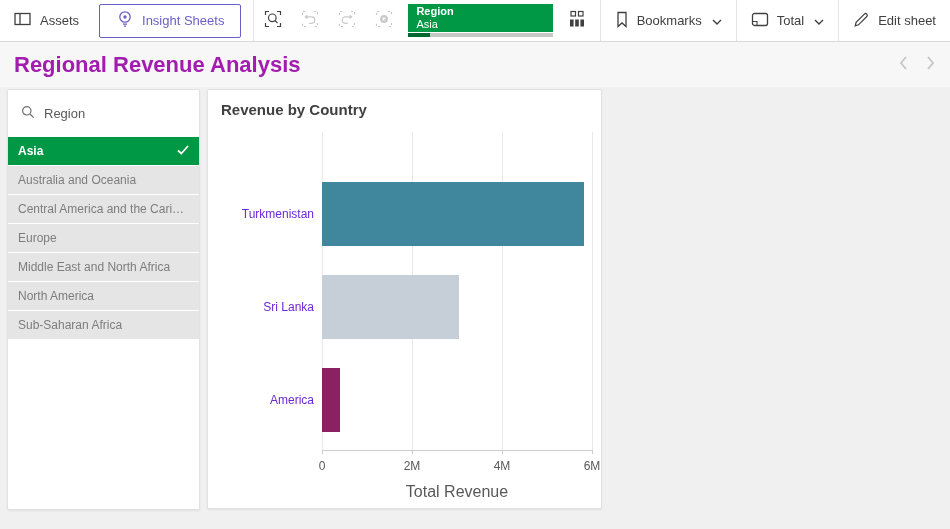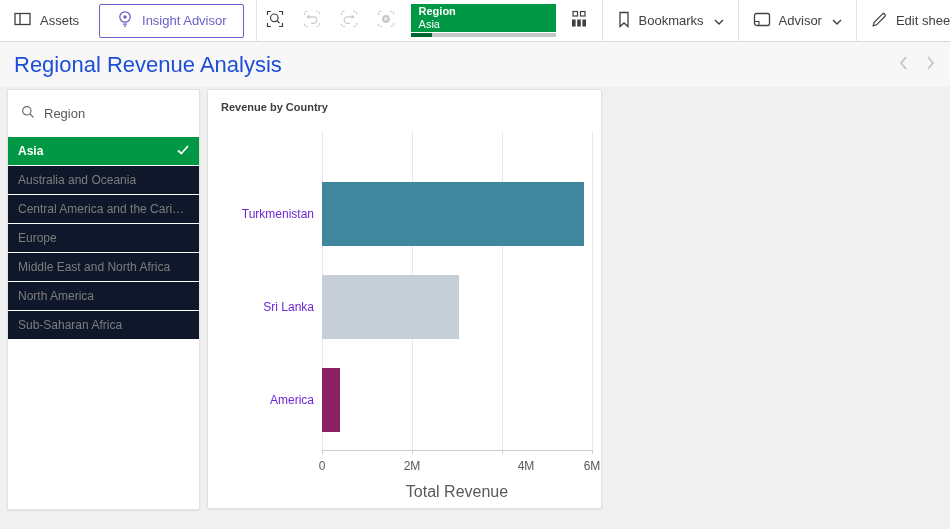--- a/index.html
+++ b/index.html
@@ -39,39 +39,39 @@
   .sel-field { font-weight:bold; font-size:11px; line-height:13px; }
   .sel-value { font-size:11px; line-height:13px; }
   .sel-progress { height:4px; background:#c4cbc6; margin-top:1px; }
   .sel-progress-fill { height:100%; }
   .chev { margin-left:2px; }
   
   .titlebar {
     height:45px; background:#f7f7f7; display:flex; align-items:center;
     justify-content:space-between; padding:0 14px;
   }
-  .sheet-title { font-size:22px; color:#1d4ed8; }
+  .sheet-title { font-size:22px; color:#a21caf;font-weight:bold; }
   .nav-arrows { display:flex; gap:16px; align-items:center; }
   .nav-arrow { background:none; border:none; padding:0; cursor:pointer; display:flex; }
   
   .sheet { position:relative; height:441px; background:#f0f0f0; }
   .card {
     position:absolute; background:#ffffff; border:1px solid #e2e2e2; border-radius:2px;
     box-shadow:0 1px 2px rgba(0,0,0,0.07);
   }
   .filter-card { left:7px; top:2px; width:193px; height:421px; }
   .filter-header { height:47px; display:flex; align-items:center; gap:9px; padding:0 13px; font-size:13px; color:#595959; }
   .region-list .row {
-    height:28px; margin-bottom:1px; background:#0f172a; color:#7d7d7d; font-size:12px;
+    height:28px; margin-bottom:1px; background:#e5e5e5; color:#7d7d7d; font-size:12px;
     display:flex; align-items:center; justify-content:space-between; padding:0 10px; cursor:pointer;
   }
   .region-list .row.selected { color:#fff; font-weight:bold; }
   
   .chart-card { left:207px; top:2px; width:395px; height:420px; }
-  .chart-title { position:absolute; left:13px; top:11px; font-size:11px; font-weight:bold; color:#404040; }
+  .chart-title { position:absolute; left:13px; top:11px; font-size:15px; font-weight:bold; color:#404040; }
   .plot { position:absolute; left:114px; top:42px; width:270px; height:319px; border-bottom:1px solid #cccccc; }
   .gridline { position:absolute; top:0; bottom:0; width:1px; background:#e8e8e8; }
   .bar { position:absolute; left:0; height:64px; cursor:pointer; }
   .bar-label {
     position:absolute; width:105px; left:-113px; height:64px;
     display:flex; align-items:center; justify-content:flex-end;
     font-size:12px; color:#6d28d9;
   }
   .tick { position:absolute; top:100%; width:1px; height:4px; background:#cccccc; }
   .tick-label { position:absolute; top:calc(100% + 9px); transform:translateX(-50%); font-size:12px; color:#595959; white-space:nowrap; }
@@ -92,21 +92,21 @@
       <span>Assets</span>
     </button>
     <button class="tb-btn insight">
       <span>
         <svg width="18" height="18" viewBox="0 0 18 18">
             <circle cx="9" cy="7" r="5.2" fill="none" stroke="#6a5fc9" stroke-width="1.3"></circle>
             <circle cx="9" cy="7" r="1.7" fill="#6a5fc9"></circle>
             <path d="M7 14.2 h4 M7.9 16.2 h2.2" stroke="#6a5fc9" stroke-width="1.3" fill="none"></path>
           </svg>
       </span>
-      <span>Insight Advisor</span>
+      <span>Insight Sheets</span>
     </button>
     <span class="vdiv"></span>
     <button class="icon-btn">
       <span>
         <svg width="18" height="18" viewBox="0 0 18 18" fill="none" stroke="#404040" stroke-width="1.2">
           <path d="M1.5 5 V1.5 H5 M13 1.5 H16.5 V5 M16.5 13 V16.5 H13 M5 16.5 H1.5 V13"></path>
           <circle cx="8.3" cy="7.8" r="3.8"></circle>
             <line x1="11" y1="10.5" x2="13.6" y2="13.1"></line>
         </svg>
       </span>
@@ -176,21 +176,21 @@
       </span>
     </button>
     <span class="vdiv"></span>
     <button class="tb-btn">
       <span>
         <svg width="18" height="15" viewBox="0 0 18 15">
             <rect x="1.5" y="1.5" width="15" height="12" rx="2" fill="none" stroke="#404040" stroke-width="1.3"></rect>
             <path d="M1.5 9.5 h4.5 v4" fill="none" stroke="#404040" stroke-width="1.1"></path>
           </svg>
       </span>
-      <span>Advisor</span>
+      <span>Total</span>
       <span class="chev">
         <svg width="10" height="6" viewBox="0 0 10 6">
             <polyline points="1,1 5,5 9,1" fill="none" stroke="#404040" stroke-width="1.4"></polyline>
           </svg>
       </span>
     </button>
     <span class="vdiv"></span>
     <button class="tb-btn">
       <span>
         <svg width="17" height="17" viewBox="0 0 17 17">
@@ -267,21 +267,21 @@
     <div class="plot">
       <div class="axis-title">Total Revenue</div>
     <div class="gridline" style="left: 0%;"></div>
         <div class="tick" style="left: 0%;"></div>
         <div class="tick-label" style="left: 0%;">0</div>
         <div class="gridline" style="left: 33.3333%;"></div>
         <div class="tick" style="left: 33.3333%;"></div>
         <div class="tick-label" style="left: 33.3333%; text-align: center;">2M</div>
         <div class="gridline" style="left: 66.6667%;"></div>
         <div class="tick" style="left: 66.6667%;"></div>
-        <div class="tick-label" style="left: 66.6667%; margin-left: 24px;">4M</div>
+        <div class="tick-label" style="left: 66.6667%;">4M</div>
         <div class="gridline" style="left: 100%;"></div>
         <div class="tick" style="left: 100%;"></div>
         <div class="tick-label" style="left: 100%;">6M</div>
         <div class="bar-label" style="top: 50px;">Turkmenistan</div>
         <div class="bar" style="top: 50px; width: 97%; background: rgb(64, 135, 158);"></div>
         <div class="bar-label" style="top: 143px;">Sri Lanka</div>
         <div class="bar" style="top: 143px; width: 50.8333%; background: rgb(198, 207, 216);"></div>
         <div class="bar-label" style="top: 236px;">America</div>
         <div class="bar" style="top: 236px; width: 6.83333%; background: rgb(139, 33, 99);"></div>
       </div>

